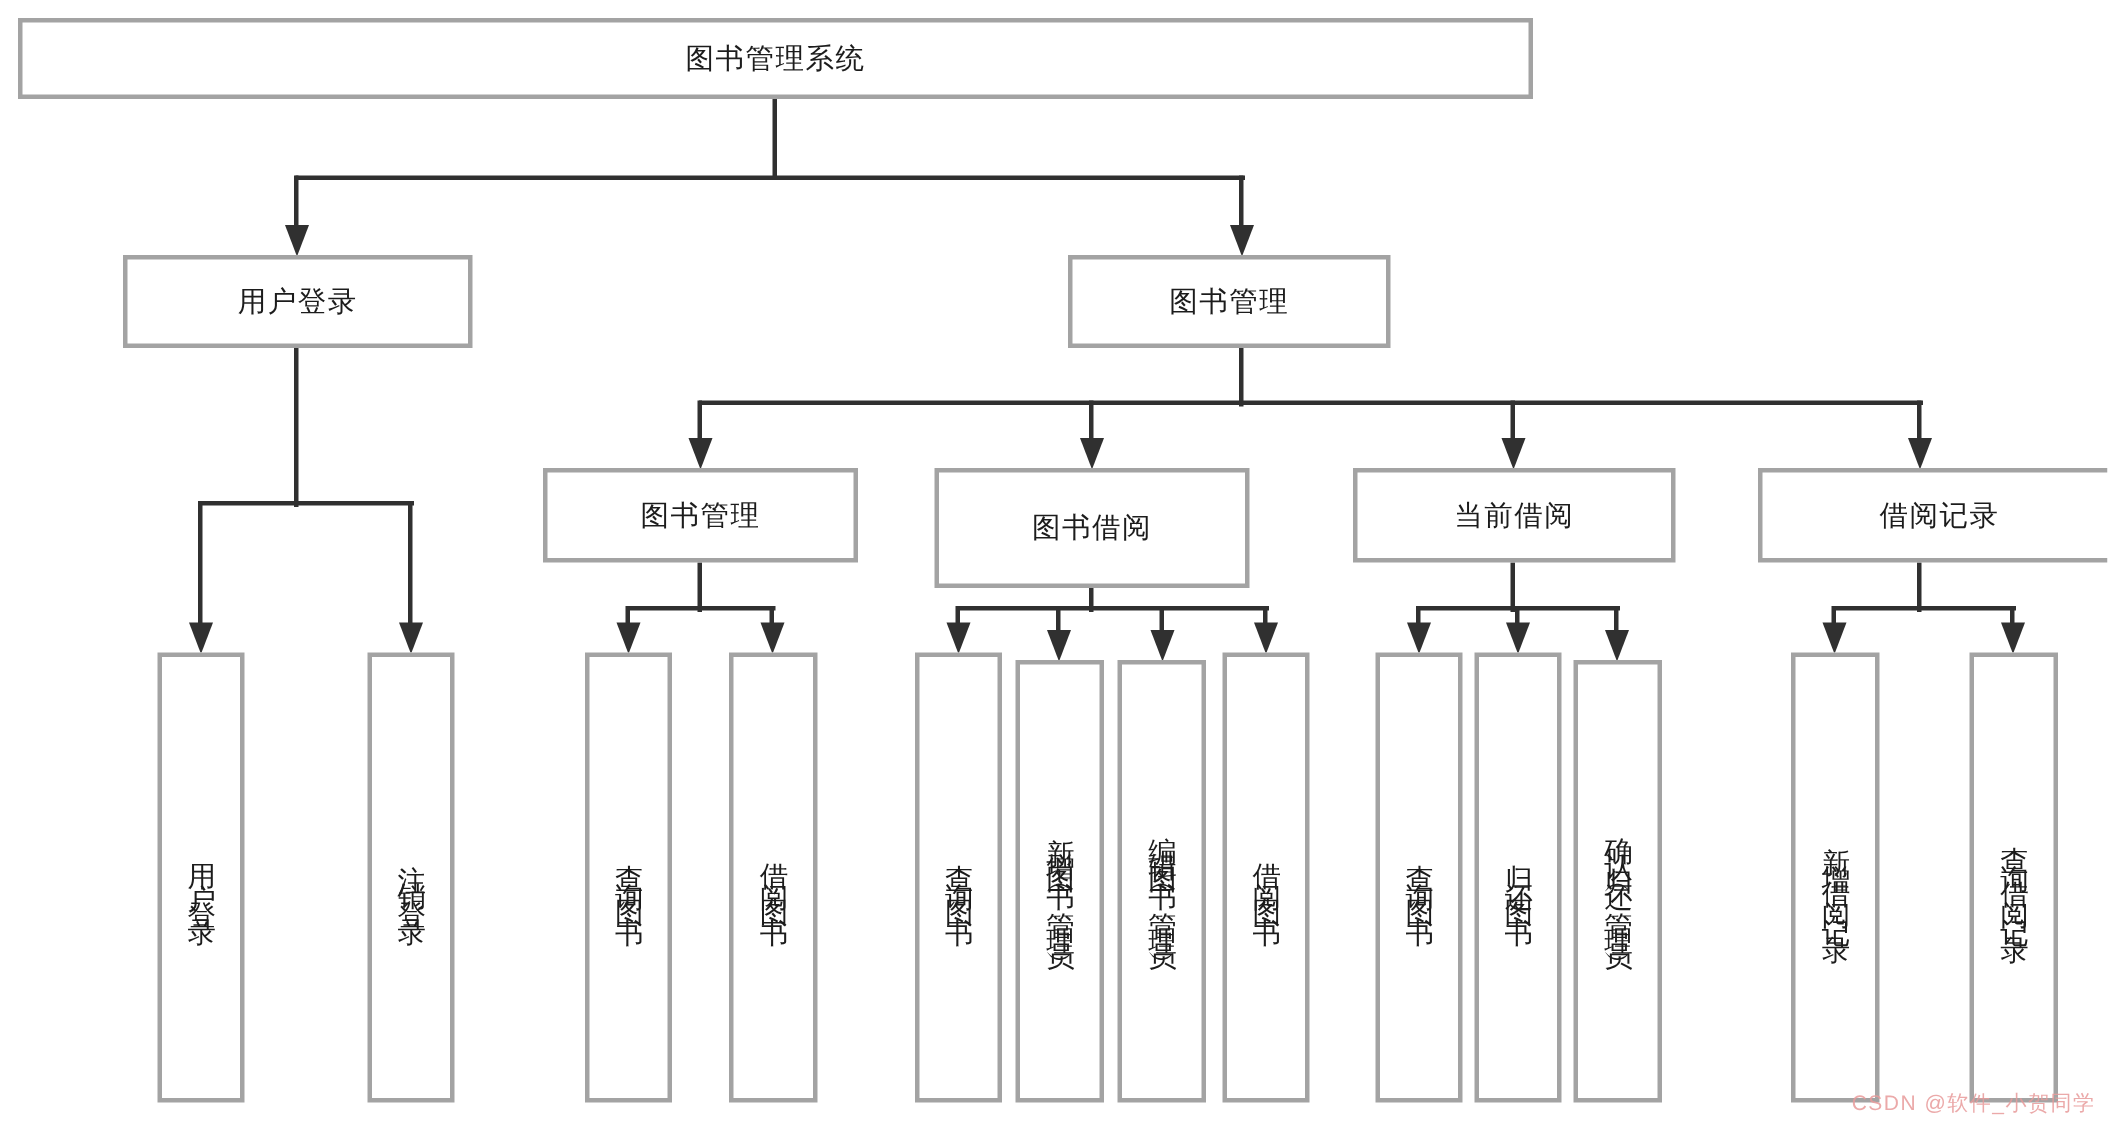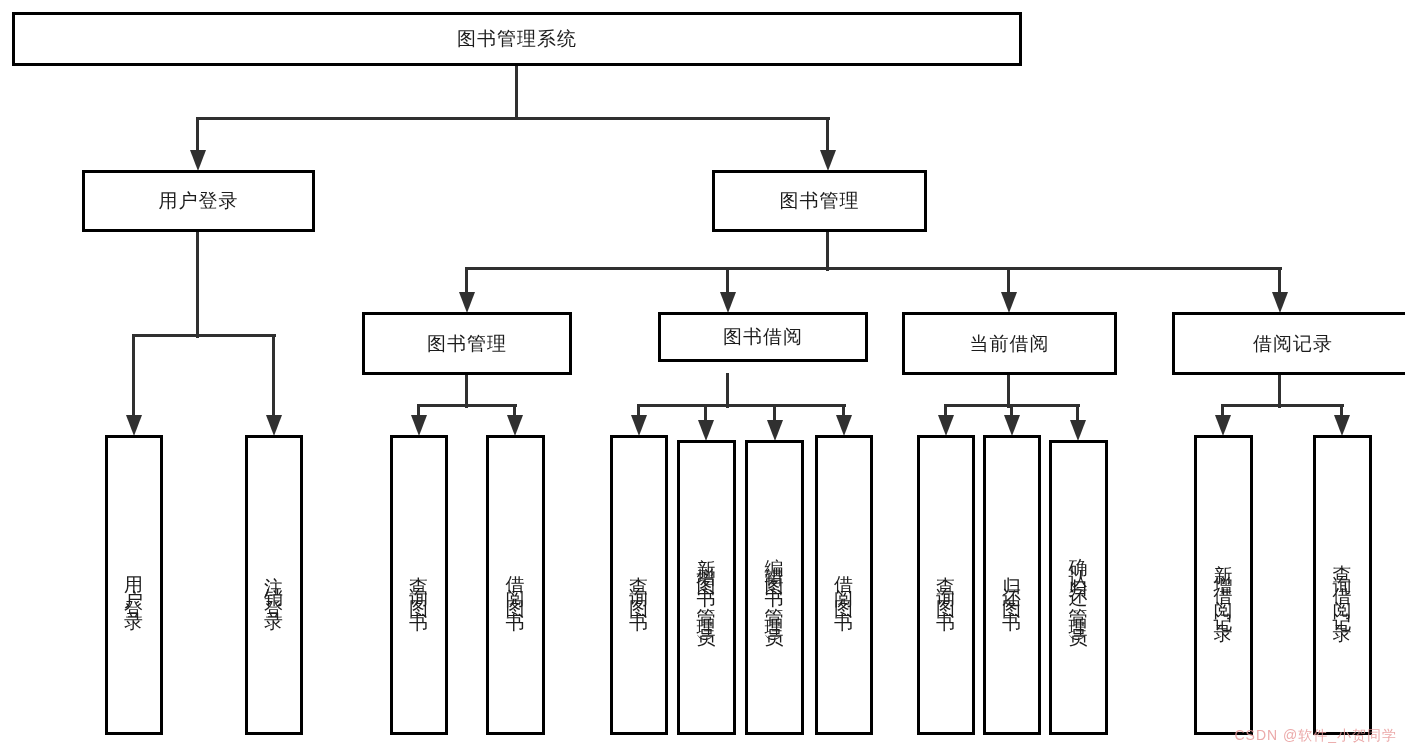--- a/index.html
+++ b/index.html
@@ -7,21 +7,21 @@
     position: relative;
     width: 1405px;
     height: 747px;
     background: #ffffff;
     overflow: hidden;
     font-family: "Liberation Sans", "DejaVu Sans", sans-serif;
   }
   .box {
     position: absolute;
     box-sizing: border-box;
-    border: 3px solid #000000;
+    border: 3px solid #a3a3a3;
     background: #ffffff;
     display: flex;
     align-items: center;
     justify-content: center;
     color: #1c1c1c;
     z-index: 2;
   }
   .h-box .lbl {
     font-size: 19px;
     letter-spacing: 1px;
@@ -72,21 +72,21 @@
   <div class="box h-box" style="left:82px; top:170px; width:233px; height:62px;">
     <span class="lbl">用户登录</span>
   </div>
   <div class="box h-box" style="left:712px; top:170px; width:215px; height:62px;">
     <span class="lbl">图书管理</span>
   </div>
 
   <div class="box h-box" style="left:362px; top:312px; width:210px; height:63px;">
     <span class="lbl">图书管理</span>
   </div>
-  <div class="box h-box" style="left:658px; top:312px; width:210px; height:50px;">
+  <div class="box h-box" style="left:623px; top:312px; width:210px; height:80px;">
     <span class="lbl">图书借阅</span>
   </div>
   <div class="box h-box" style="left:902px; top:312px; width:215px; height:63px;">
     <span class="lbl">当前借阅</span>
   </div>
   <div class="box h-box" style="left:1172px; top:312px; width:242px; height:63px;">
     <span class="lbl">借阅记录</span>
   </div>
 
   <div class="box v-box" style="left:105px; top:435px; width:58px; height:300px;">

